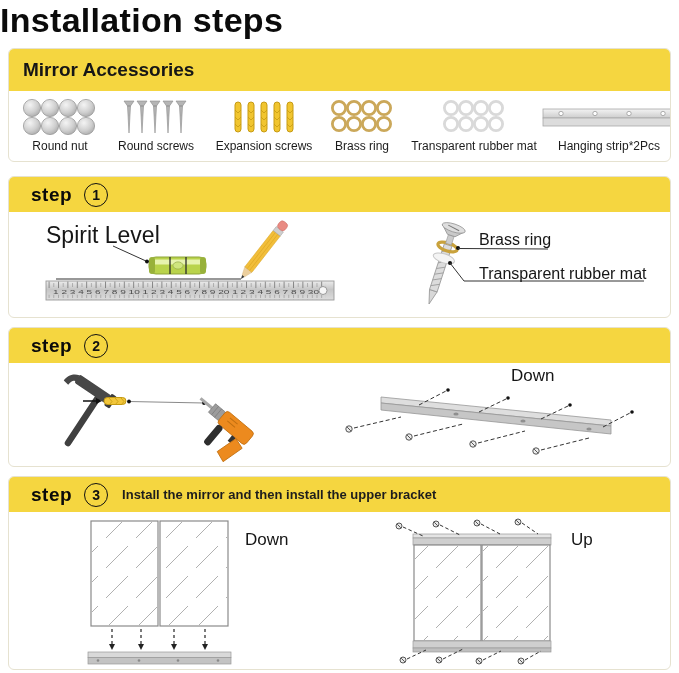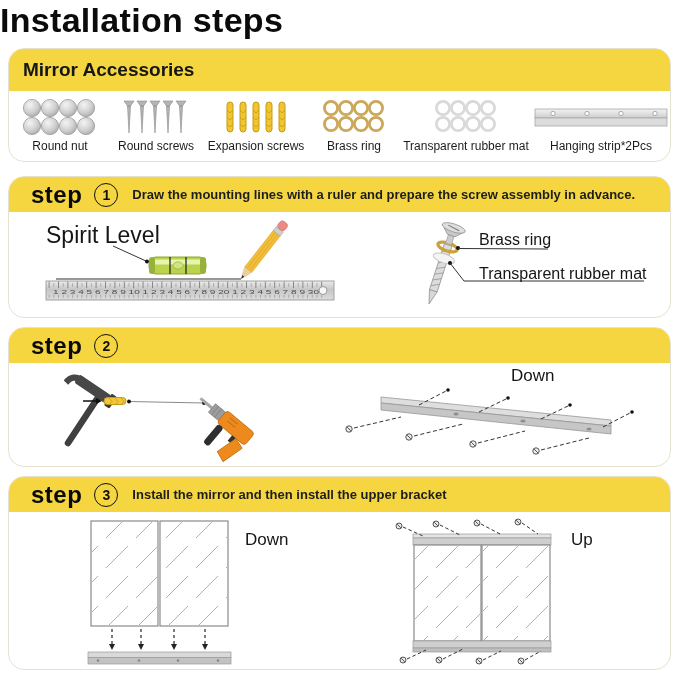--- a/index.html
+++ b/index.html
@@ -6,44 +6,44 @@
   body{
     width:679px;height:673px;position:relative;background:#ffffff;
     font-family:"Liberation Sans", sans-serif;overflow:hidden;color:#111;
   }
   .page-title{
     position:absolute;top:1px;left:0;width:679px;
     font-size:34px;font-weight:bold;color:#0b0b0b;letter-spacing:.3px;margin:0;
   }
   .card{
     position:absolute;left:8px;width:663px;background:#fff;
-    border:1.5px solid #E6E2D0;border-radius:16px;box-sizing:border-box;overflow:hidden;
+    border:1.5px solid #E6E2D0;border-radius:6px;box-sizing:border-box;overflow:hidden;
   }
   .card-acc{top:48px;height:114px;}
   .card-step1{top:176px;height:142px;}
   .card-step2{top:327px;height:140px;}
   .card-step3{top:476px;height:194px;}
   .acc-header{
     height:42px;background:#F5D640;display:flex;align-items:center;
     padding-left:14px;font-size:19px;font-weight:bold;color:#161616;
   }
   .acc-row{position:absolute;top:44px;left:1px;right:1px;display:flex;}
   .acc-item{flex:0 0 auto;display:flex;flex-direction:column;align-items:center;}
   .acc-item:nth-child(1){width:100px;}
   .acc-item:nth-child(2){width:92px;}
-  .acc-item:nth-child(3){width:108px;}
+  .acc-item:nth-child(3){width:108px;margin-left:8px;}
   .acc-item:nth-child(4){width:88px;}
   .acc-item:nth-child(5){width:136px;}
   .acc-item:nth-child(6){width:134px;}
   .acc-icon{height:44px;display:flex;align-items:flex-end;justify-content:center;}
   .acc-label{margin-top:2px;font-size:12px;color:#1c1c1c;white-space:nowrap;}
   .step-head{
     height:35px;background:#F5D640;display:flex;align-items:center;padding-left:22px;
   }
-  .step-word{font-size:24px;font-weight:bold;color:#0a0a0a;letter-spacing:.5px;line-height:35px;}
+  .step-word{font-size:19px;font-weight:bold;color:#0a0a0a;letter-spacing:.5px;line-height:35px;}
   .step-circle{
     width:22px;height:22px;border:1.6px solid #111;border-radius:50%;margin-left:12px;
     display:flex;align-items:center;justify-content:center;font-size:14px;font-weight:600;color:#111;
   }
   .step-desc{font-size:13px;font-weight:600;color:#1d1d1d;margin-left:14px;}
   .step-svg{position:absolute;left:2px;}
   .svg1,.svg2{top:36px;}
   .svg3{top:34px;}
   .ann{position:absolute;color:#161616;white-space:nowrap;}
   .ann-spirit{left:37px;top:45px;font-size:23px;}
@@ -182,21 +182,20 @@
       <div class="acc-label">Hanging strip*2Pcs</div>
     </div>
 
   </div>
 </section>
 
 <section class="card card-step1">
   <div class="step-head">
     <span class="step-word">step</span>
     <span class="step-circle">1</span>
-    <span class="step-desc">Draw the mounting lines with a ruler and prepare the screw assembly in advance.</span>
   </div>
 
   <svg class="step-svg svg1" width="655" height="104" viewBox="0 0 655 104">
 
     <line x1="45" y1="66" x2="230" y2="66" stroke="#333" stroke-width="1.2"></line>
 
     <polyline points="102,33 135,48" fill="none" stroke="#333" stroke-width="1"></polyline>
     <circle cx="136" cy="48.5" r="2" fill="#111"></circle>
 
     <g>

